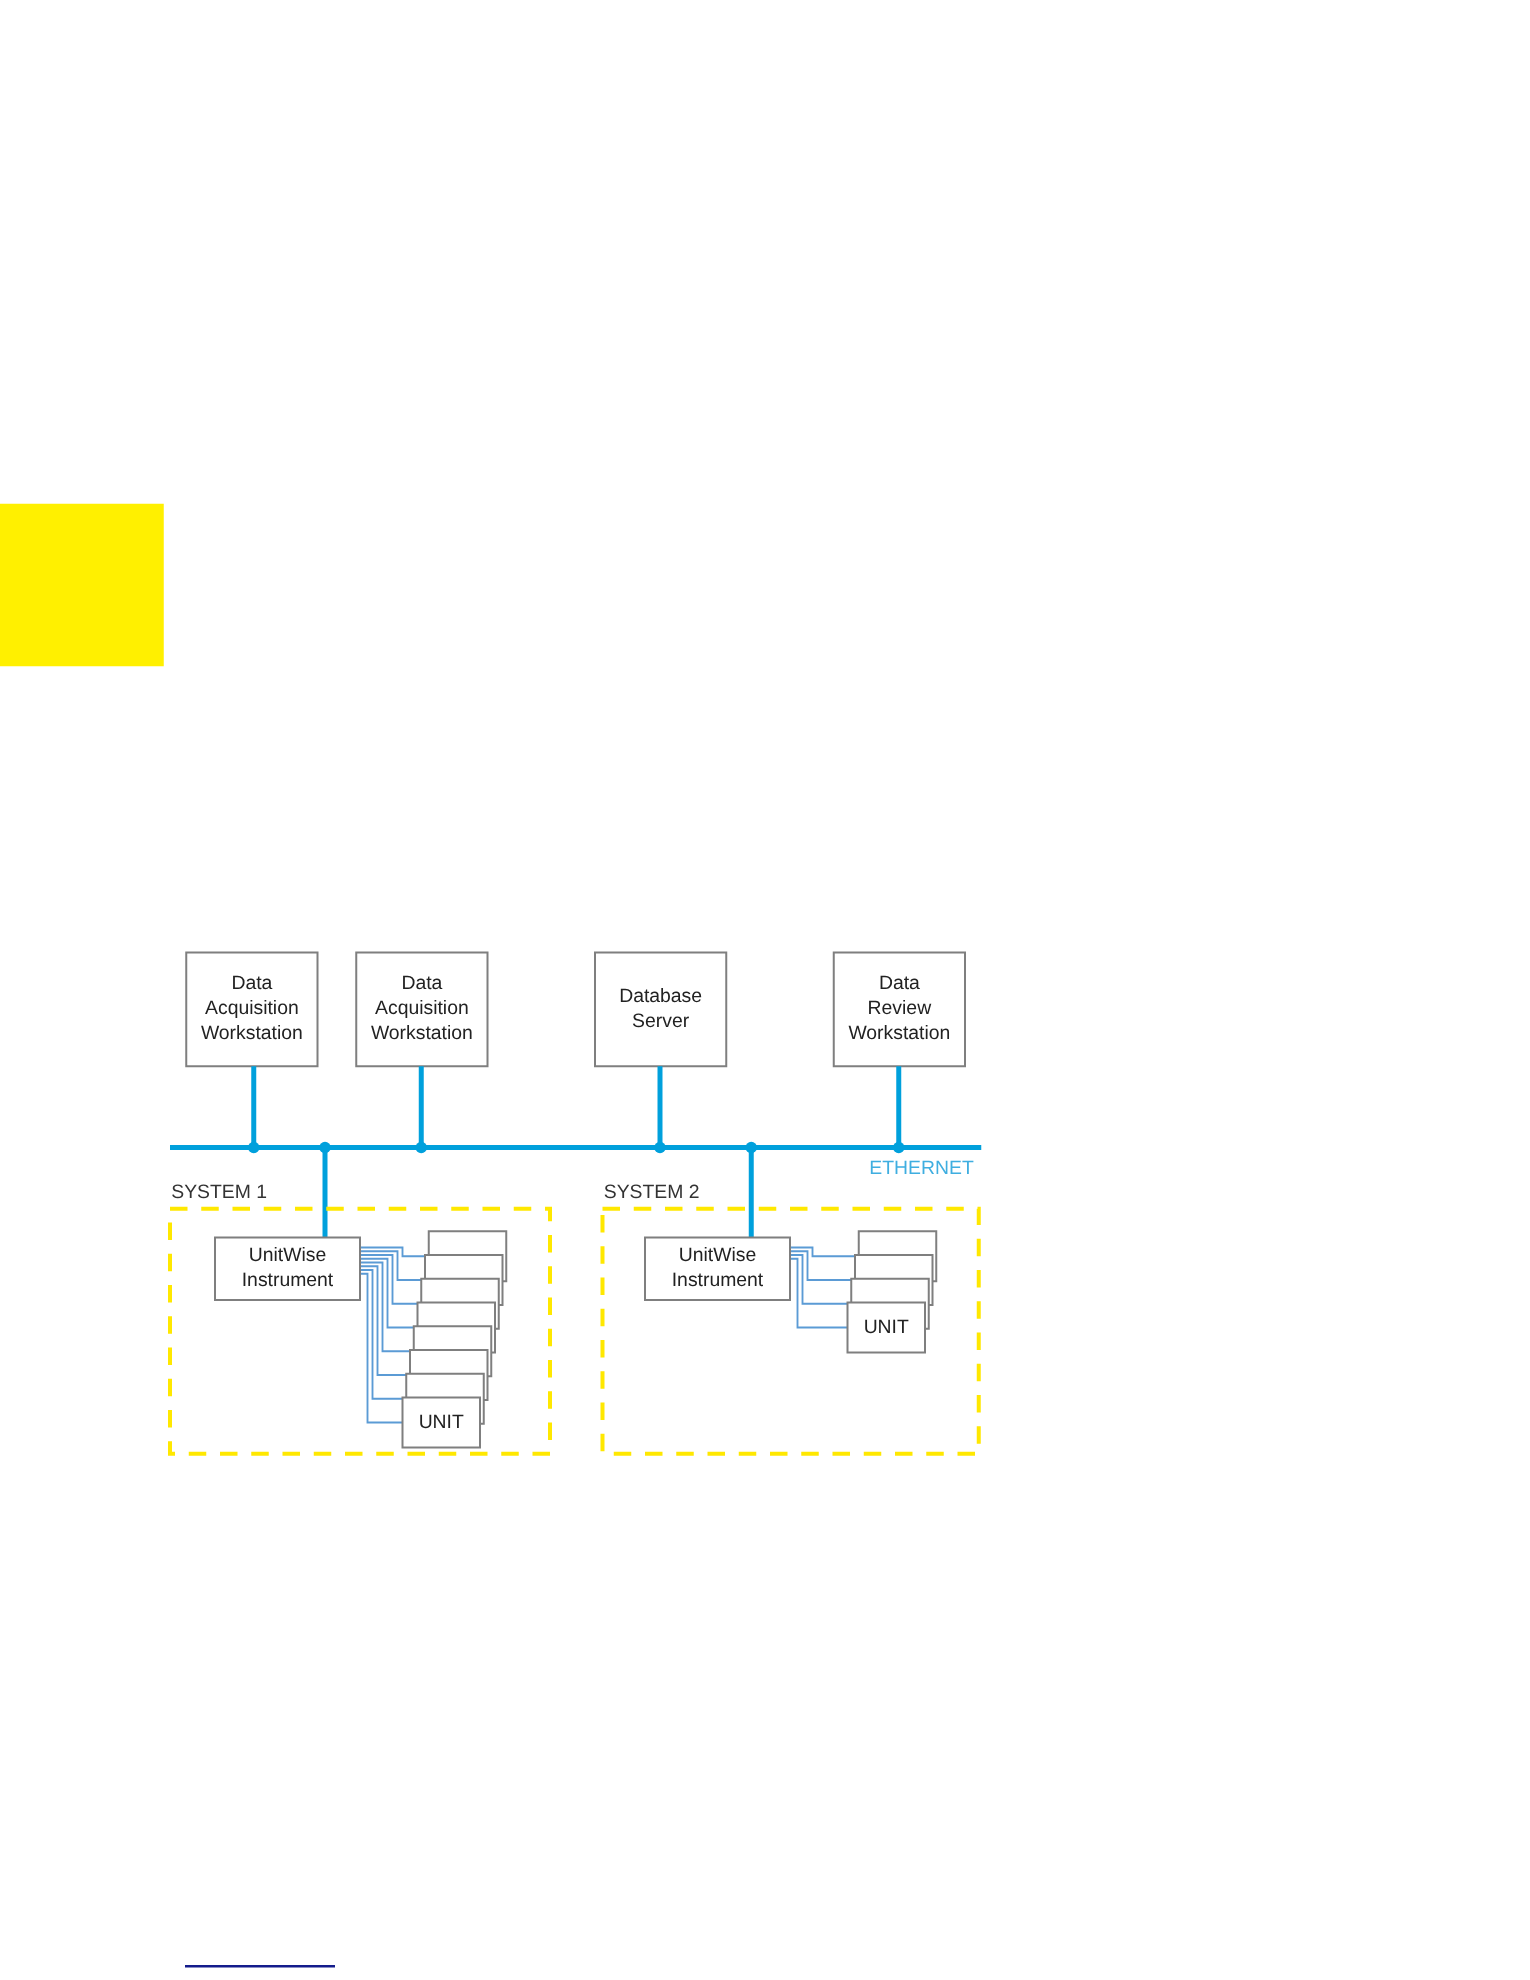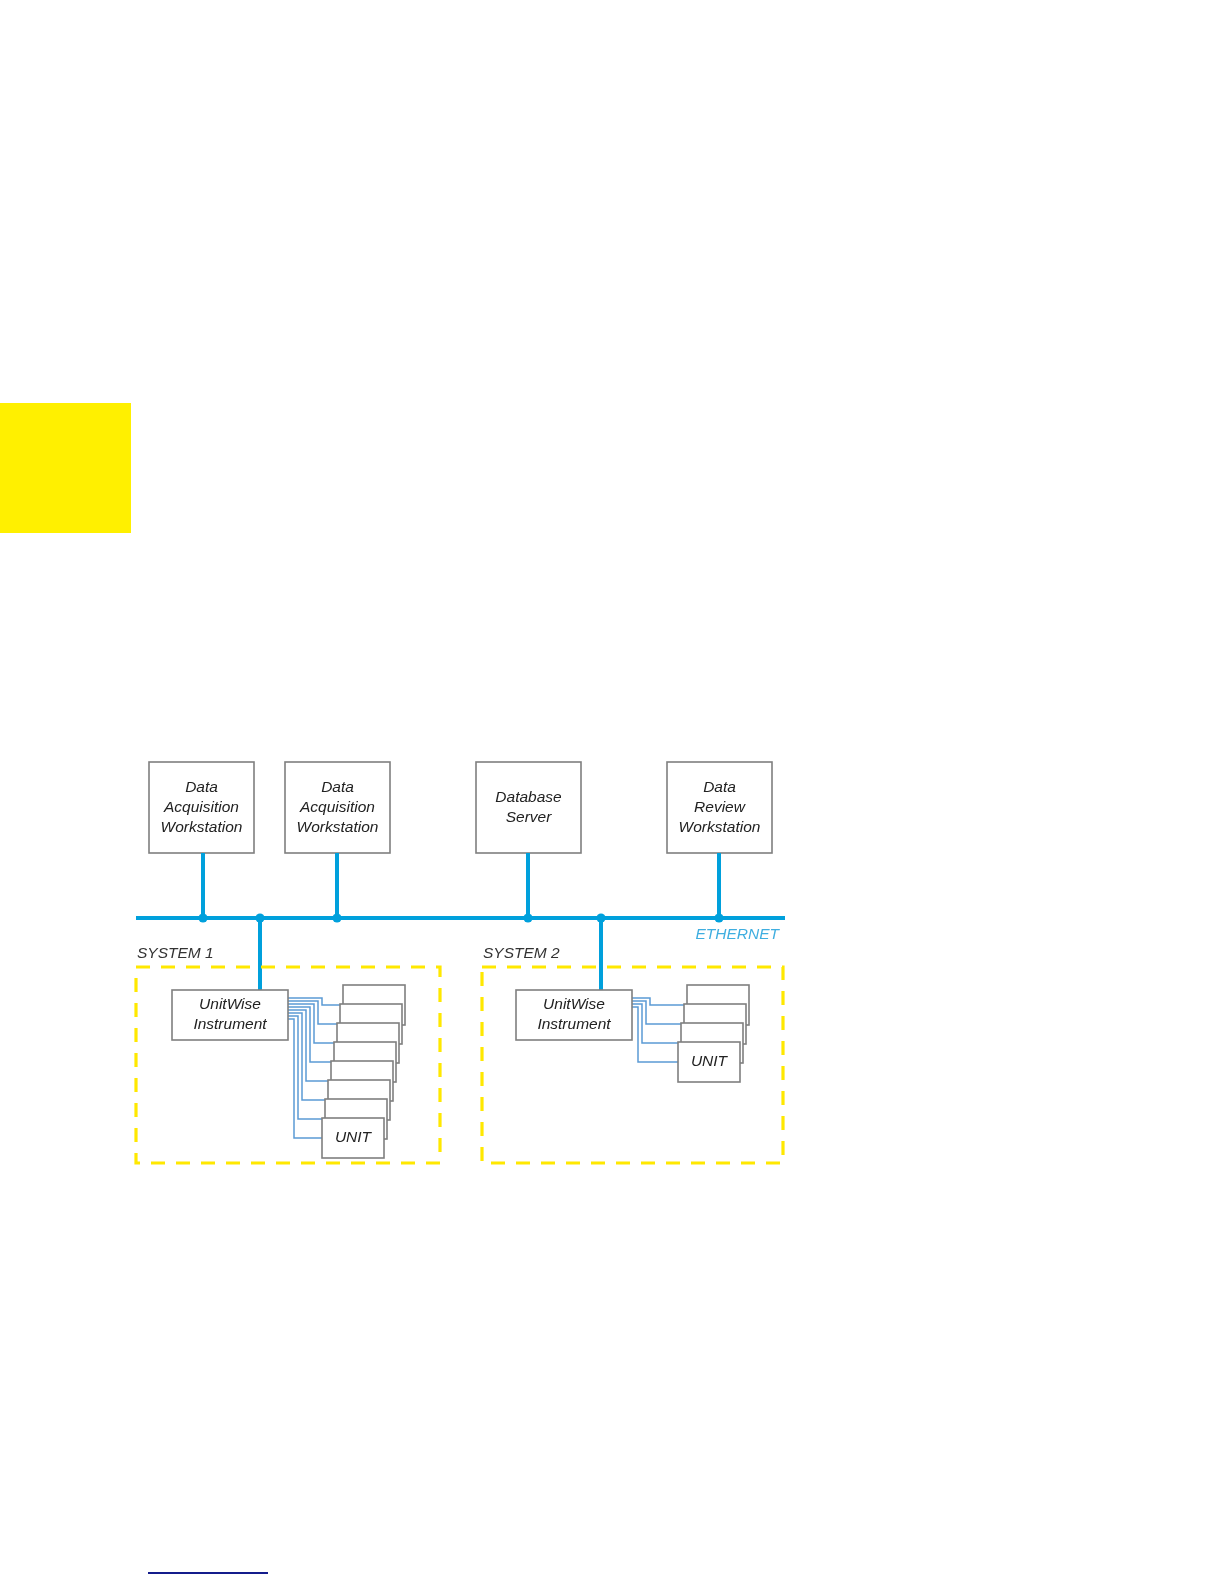--- a/index.html
+++ b/index.html
@@ -13,21 +13,20 @@
     position: relative;
     font-family: "Liberation Sans", sans-serif;
     overflow: hidden;
   }
   #page {
     position: absolute;
     left: 0;
     top: 0;
     width: 1224px;
     height: 1584px;
-    font-style: italic;
   }
   .yellow-block {
     position: absolute;
     left: 0px;
     top: 403px;
     width: 131px;
     height: 130px;
     background: #FFF000;
   }
   .footnote-rule {

